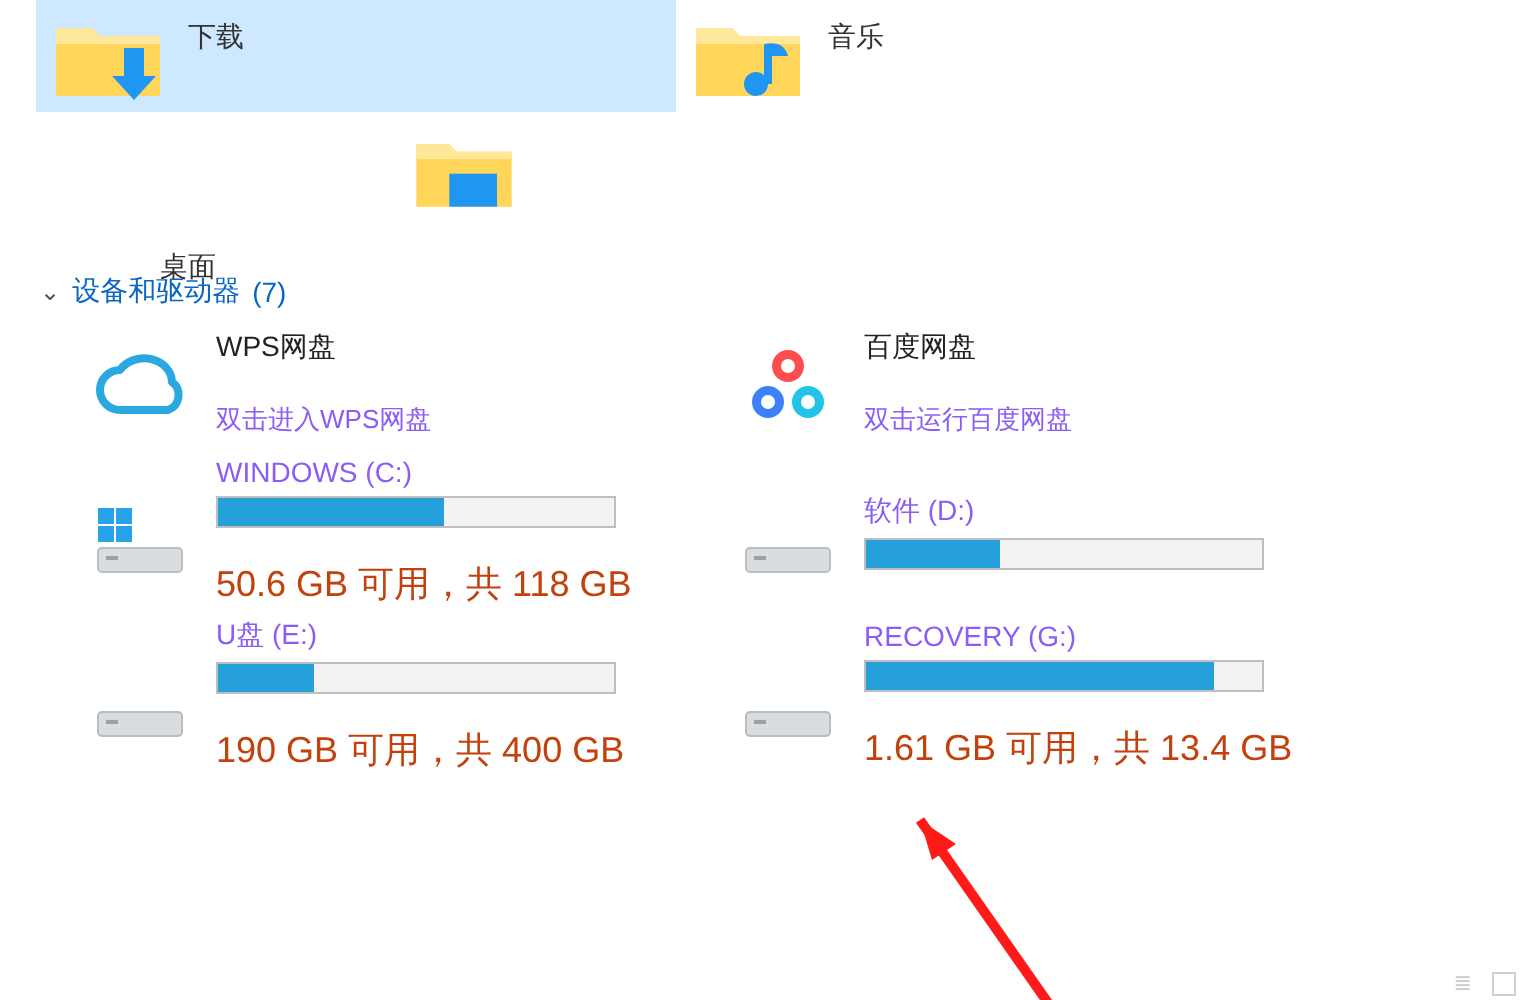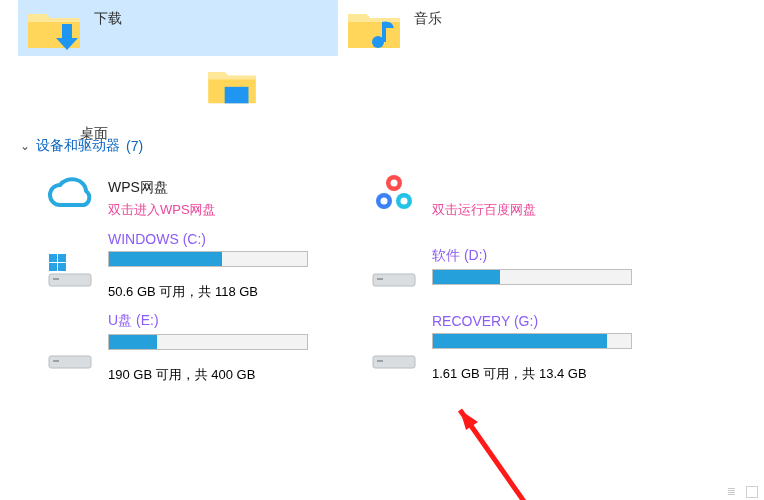--- a/index.html
+++ b/index.html
@@ -51,42 +51,42 @@
     padding-left: 28px;
   }
   .cloud-tile {
     display: flex;
     align-items: flex-end;
     gap: 14px;
     height: 56px;
   }
   .cloud-tile .icon-wrap { width: 48px; height: 48px; display:flex; align-items:center; justify-content:center; }
   .cloud-tile .title { font-size: 14px; color:#222; }
-  .cloud-tile .sub   { font-size: 13px; color:#ec4899; margin-top:4px; }
+  .cloud-tile .sub   { font-size: 13px; color:#8b5cf6; margin-top:18px; }
 
   .drive-tile {
     display: flex;
     align-items: center;
     gap: 14px;
     height: 70px;
   }
   .drive-tile .icon-wrap { width: 48px; height: 48px; display:flex; align-items:flex-end; justify-content:center; }
   .drive-tile .body { flex: 1; padding-right: 10px; }
   .drive-tile .title { font-size: 14px; color:#8b5cf6; margin-bottom:4px; }
   .drive-tile .bar {
     width: 200px; height: 16px;
     border: 1px solid #bfbfbf;
     background: #f3f3f3;
     position: relative;
   }
   .drive-tile .bar .fill {
     position:absolute; left:0; top:0; bottom:0;
     background:#26a0da;
   }
-  .drive-tile .sub { font-size: 13px; color:#000000; margin-top:16px; }
+  .drive-tile .sub { font-size: 18px; color:#c2410c; margin-top:16px; }
 
   
   .red-arrow {
     position:absolute;
     left: 400px; top: 400px;
     pointer-events:none;
   }
 
   
   .tray {
@@ -168,20 +168,21 @@
         <svg width="44" height="44" viewBox="0 0 44 44">
           <circle cx="22" cy="10" r="8" fill="#ff4d4d"></circle>
           <circle cx="12" cy="28" r="8" fill="#3b82f6"></circle>
           <circle cx="32" cy="28" r="8" fill="#22c3e6"></circle>
           <circle cx="22" cy="10" r="3.5" fill="#fff"></circle>
           <circle cx="12" cy="28" r="3.5" fill="#fff"></circle>
           <circle cx="32" cy="28" r="3.5" fill="#fff"></circle>
         </svg>
       </span>
       <div>
+        <div class="title">百度网盘</div>
         <div class="sub">双击运行百度网盘</div>
       </div>
     </div>
 
     <div class="drive-tile">
       <span class="icon-wrap">
         <svg width="46" height="40" viewBox="0 0 46 40">
           <rect x="2" y="24" width="42" height="12" rx="2" fill="#d9dde0" stroke="#b8bec2"></rect>
           <rect x="6" y="28" width="6" height="2" fill="#9aa0a4"></rect>
           <g transform="translate(2,4)">

